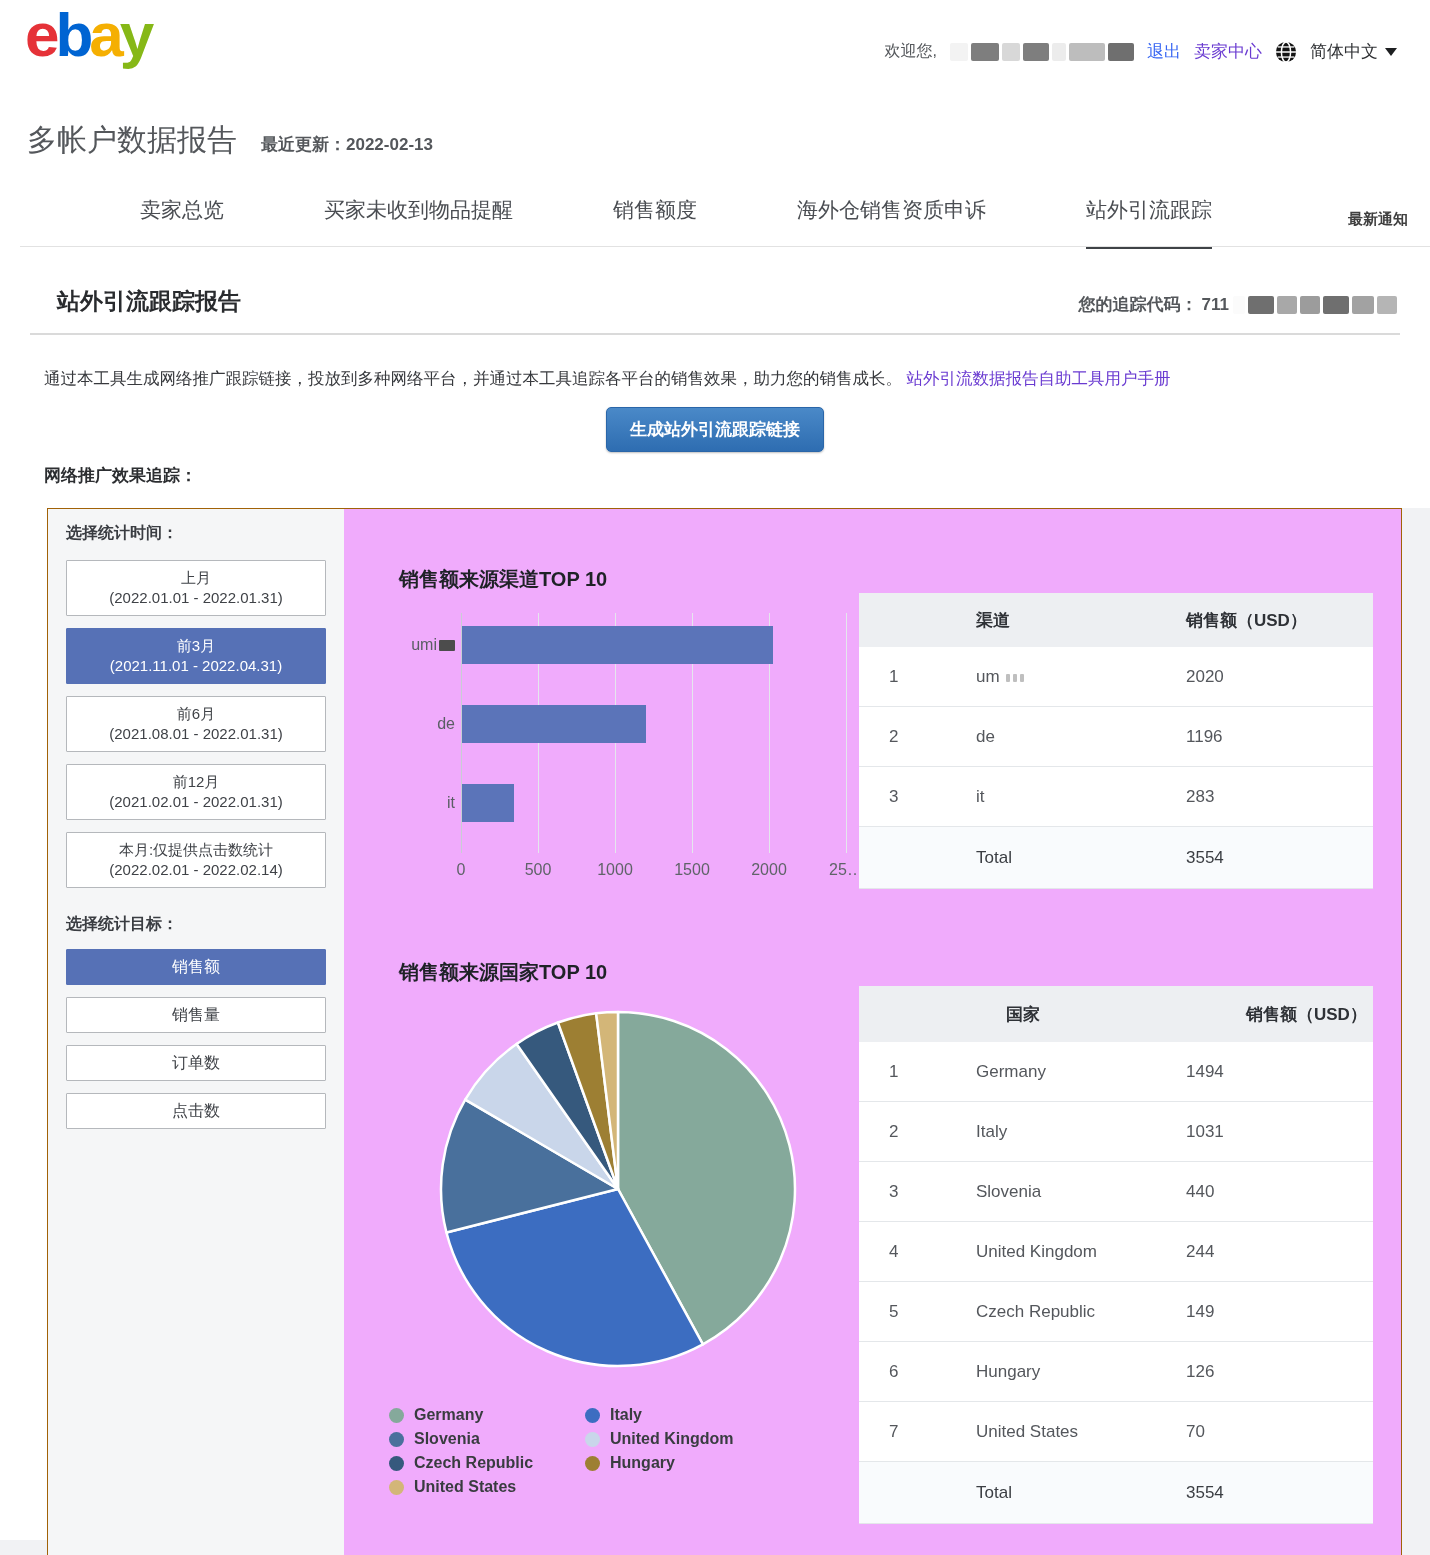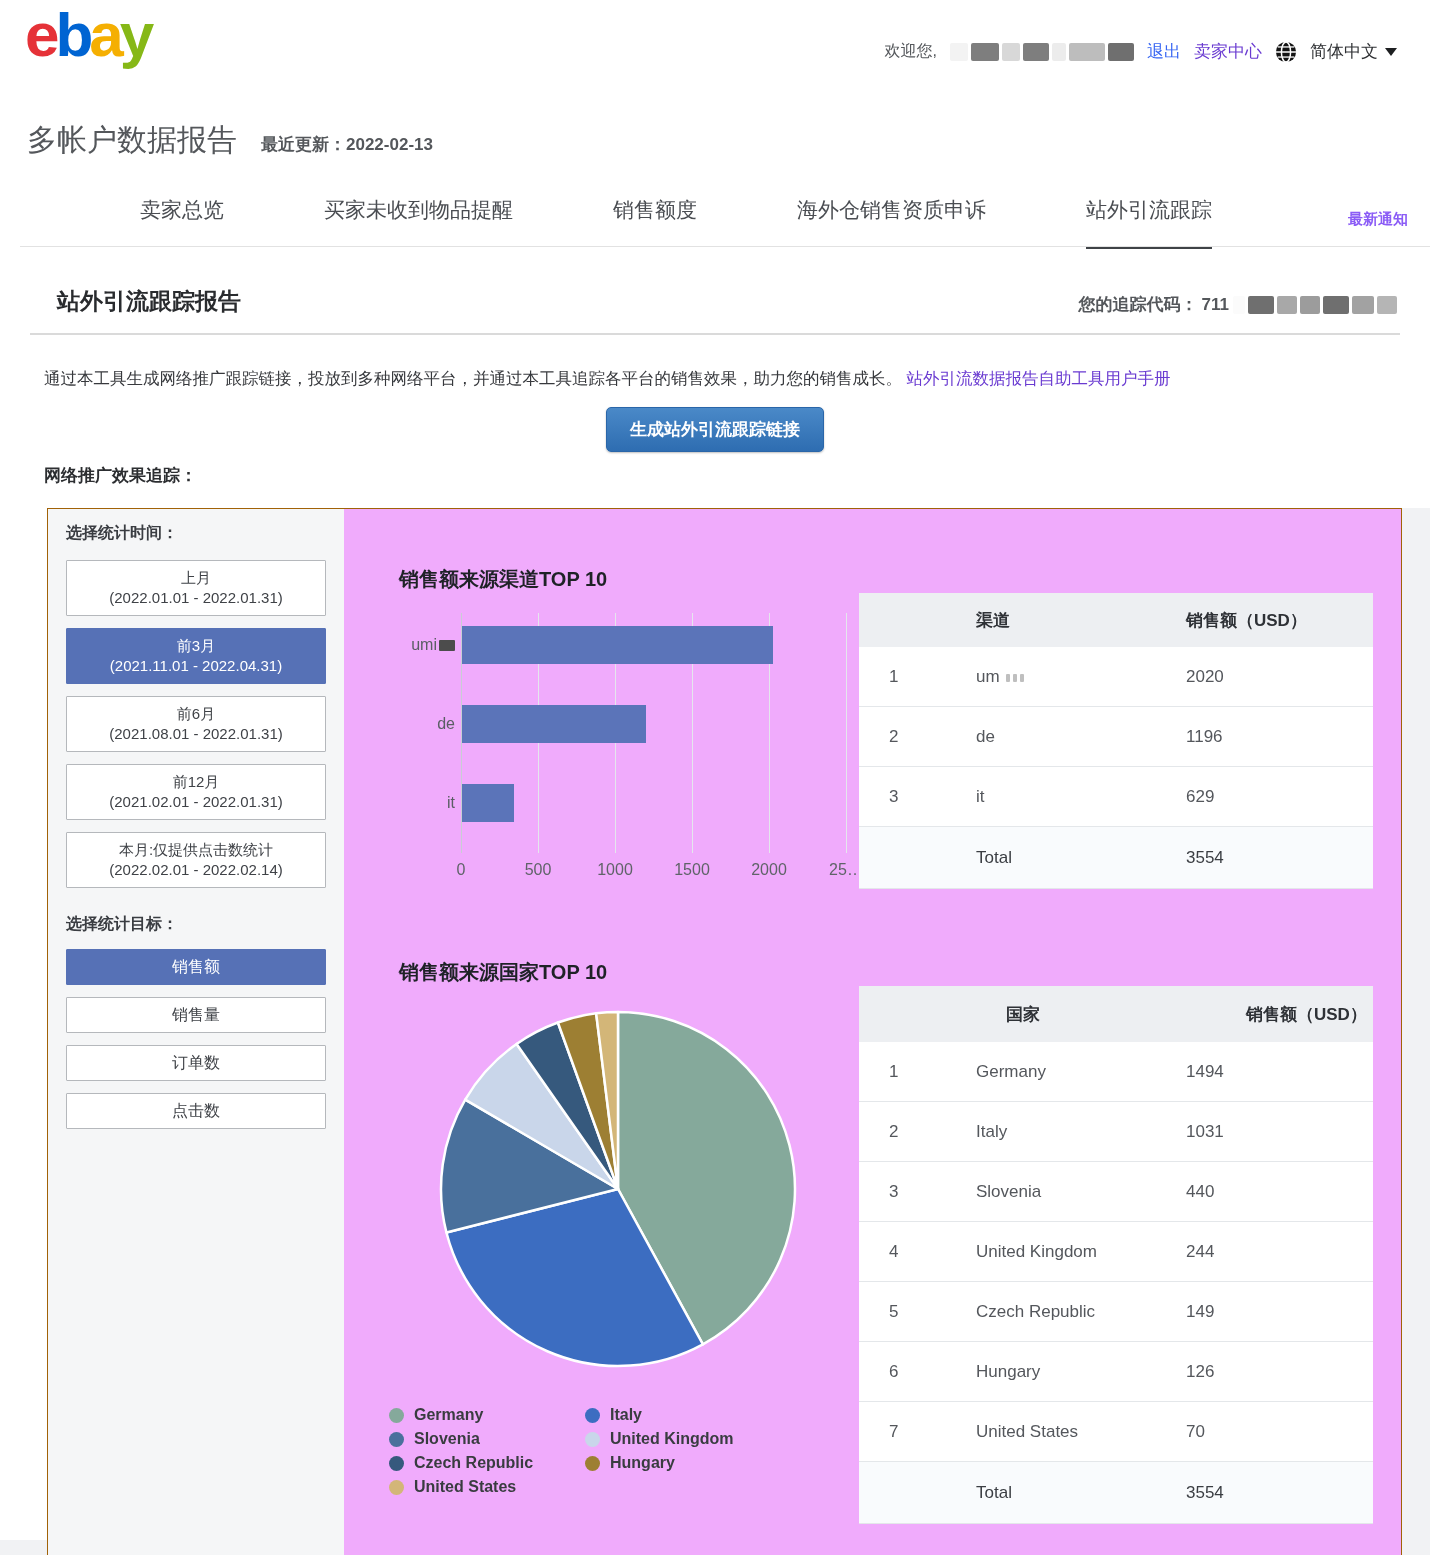--- a/index.html
+++ b/index.html
@@ -22,21 +22,21 @@
 
   
   .title-row { position:absolute; left:27px; top:120px; display:flex; align-items:baseline; gap:24px; }
   .page-title { font-size:30px; font-weight:500; color:#54575b; }
   .updated { font-size:17px; font-weight:bold; color:#54575b; }
 
   
   .tabs { position:absolute; left:140px; top:196px; display:flex; gap:100px; white-space:nowrap; }
   .tab { font-size:21px; color:#4a4d52; padding-bottom:22px; cursor:pointer; }
   .tab.active { border-bottom:3px solid #3f4347; }
-  .latest-notice { position:absolute; top:210px; right:22px; font-size:15px; font-weight:bold; color:#8b5cf6; cursor:pointer; }
+  .latest-notice { position:absolute; top:210px; right:22px; font-size:15px; font-weight:bold; color:#404040; cursor:pointer; }
   .tab-divider { position:absolute; top:246px; left:20px; right:0; height:1px; background:#e2e2e2; }
 
   
   .report-title { position:absolute; left:57px; top:286px; font-size:23px; font-weight:bold; color:#292b2e; }
   .track-code { position:absolute; top:293px; right:33px; display:flex; align-items:center; gap:4px; font-size:17px; font-weight:bold; color:#54575b; }
   .head-divider { position:absolute; top:333px; left:30px; right:30px; height:2px; background:#dadada; }
 
   .desc { position:absolute; left:44px; top:368px; font-size:16.5px; color:#37393d; white-space:nowrap; }
   .desc a { color:#6a3bd1; text-decoration:none; }
 
@@ -230,21 +230,21 @@
             <span class="c2">2020</span>
           </div>
           <div class="trow">
             <span class="c0">2</span>
             <span class="c1">de</span>
             <span class="c2">1196</span>
           </div>
           <div class="trow">
             <span class="c0">3</span>
             <span class="c1">it</span>
-            <span class="c2">629</span>
+            <span class="c2">283</span>
           </div>
           <div class="trow total">
             <span class="c0"></span>
             <span class="c1">Total</span>
             <span class="c2">3554</span>
           </div>
         </div>
     </div>
 
     <div class="pie-title">销售额来源国家TOP 10</div>

